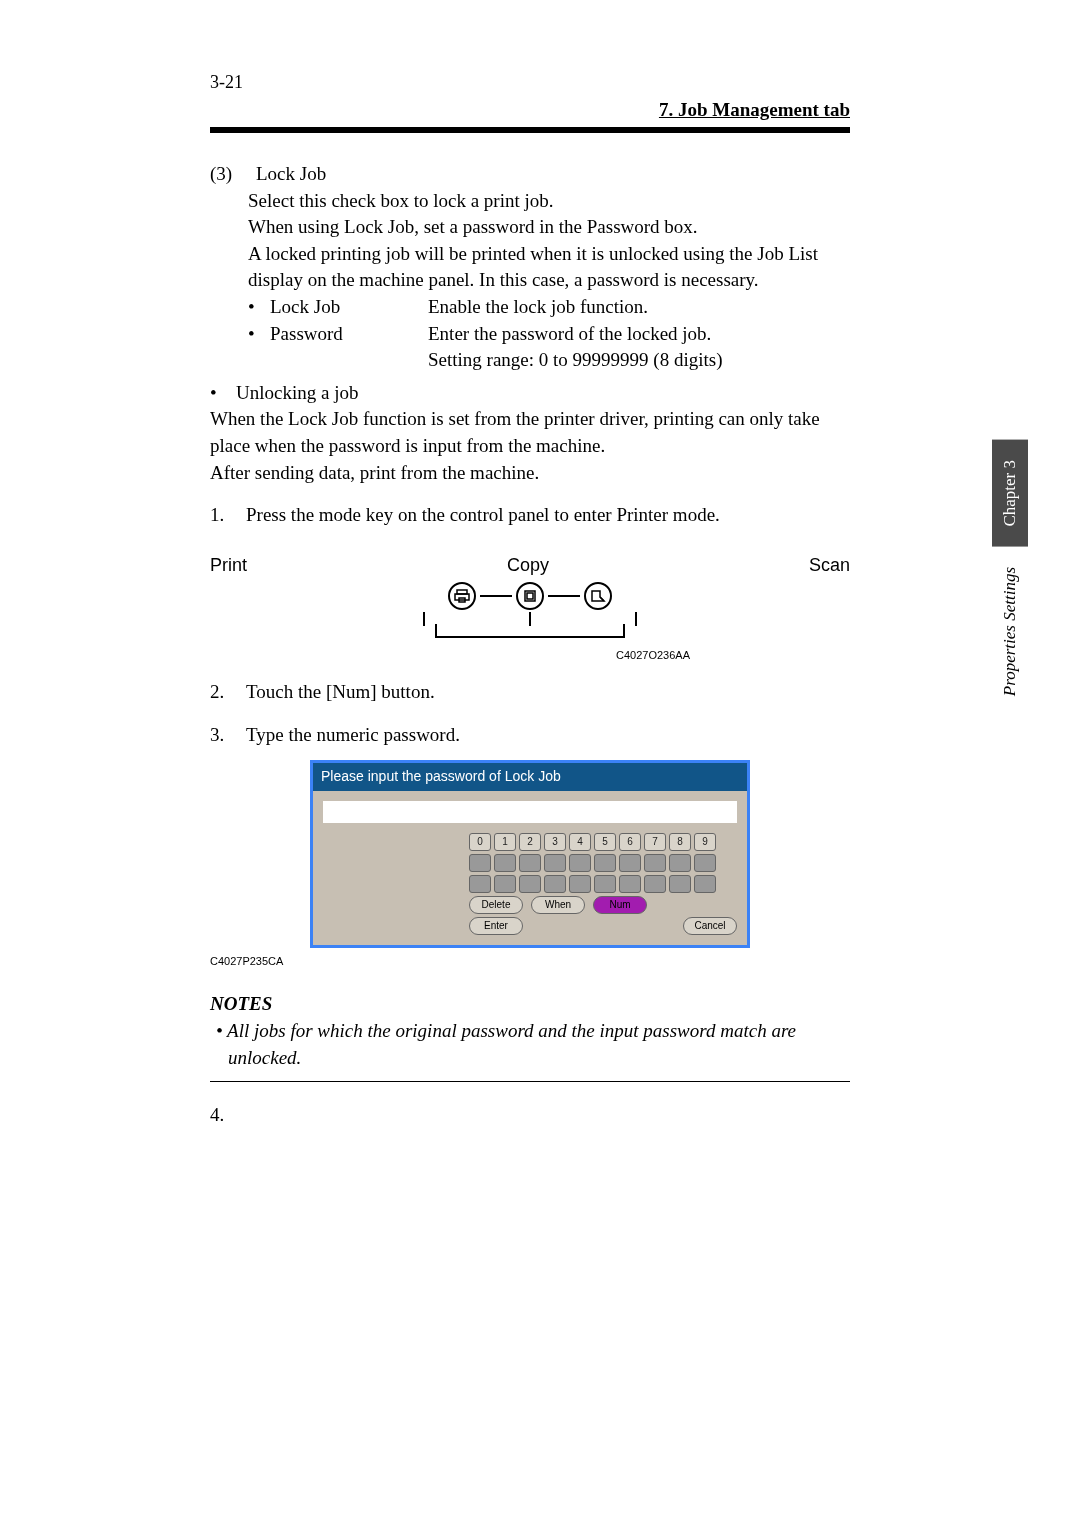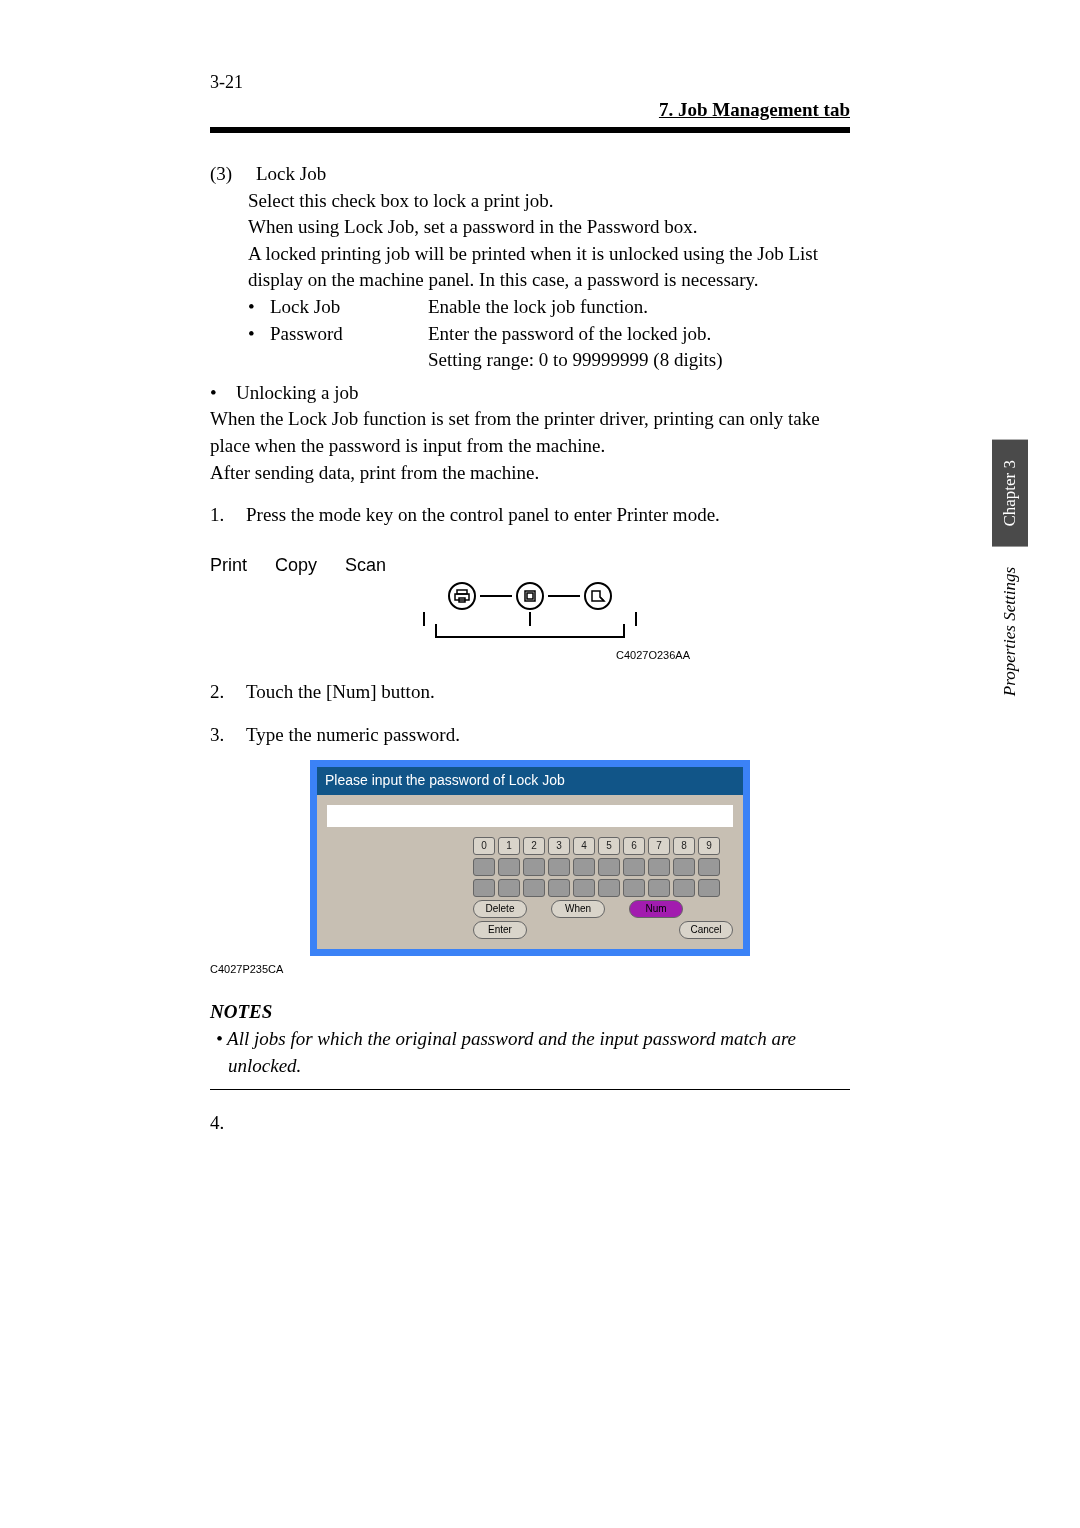--- a/index.html
+++ b/index.html
@@ -78,21 +78,21 @@
     }
     .step-num {
       min-width: 24px;
     }
     .panel-diagram {
       text-align: center;
       margin: 24px 0 8px 0;
     }
     .panel-label-row {
       display: flex;
-      justify-content: flex-start;
+      justify-content: space-between;
       gap: 28px;
       font-family: Arial, sans-serif;
       font-size: 18px;
       margin-bottom: 4px;
     }
     .panel-icons {
       display: flex;
       justify-content: center;
       align-items: center;
       gap: 4px;
@@ -135,21 +135,21 @@
     .image-code {
       font-family: Liberation Sans, sans-serif;
       font-size: 11px;
       text-align: right;
       margin: 6px 0 0 0;
       padding-right: 160px;
     }
     .keypad-panel {
       width: 440px;
       margin: 12px auto 6px auto;
-      border: 7px solid #3b82f6;
+      border: 3px solid #3b82f6;
       background: #c7bfb3;
     }
     .keypad-title {
       background: #115588;
       color: #fff;
       font-family: Arial, sans-serif;
       font-size: 14px;
       padding: 4px 8px;
     }
     .keypad-display {
@@ -197,21 +197,21 @@
       border: 1px solid #666;
       border-radius: 9px;
       font-size: 10px;
       font-family: Arial, sans-serif;
       display: flex;
       align-items: center;
       justify-content: center;
     }
     .key-btn-row {
       display: flex;
-      gap: 24px;
+      gap: 8px;
       margin-top: 3px;
       align-items: flex-end;
     }
     .image-code-2 {
       font-family: Arial, sans-serif;
       font-size: 11px;
       text-align: left;
       margin: 4px 0 0 0;
       padding-right: 160px;
     }

